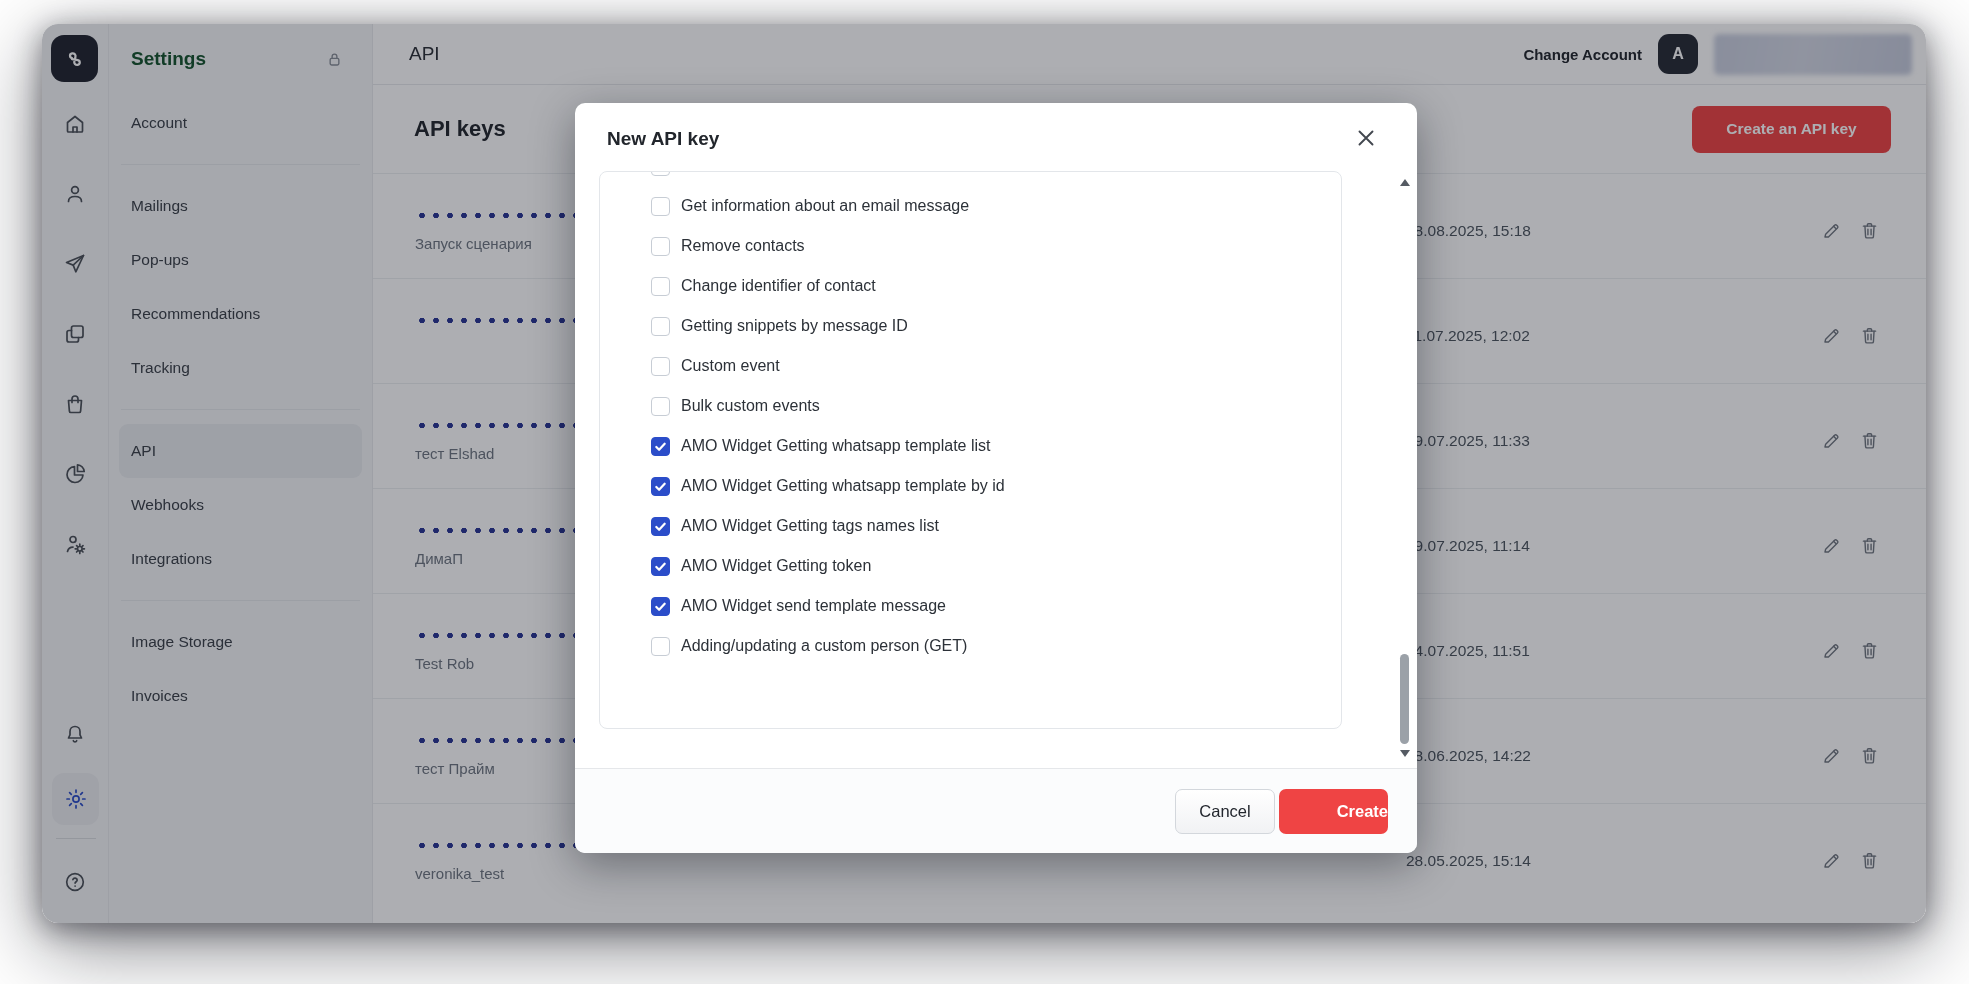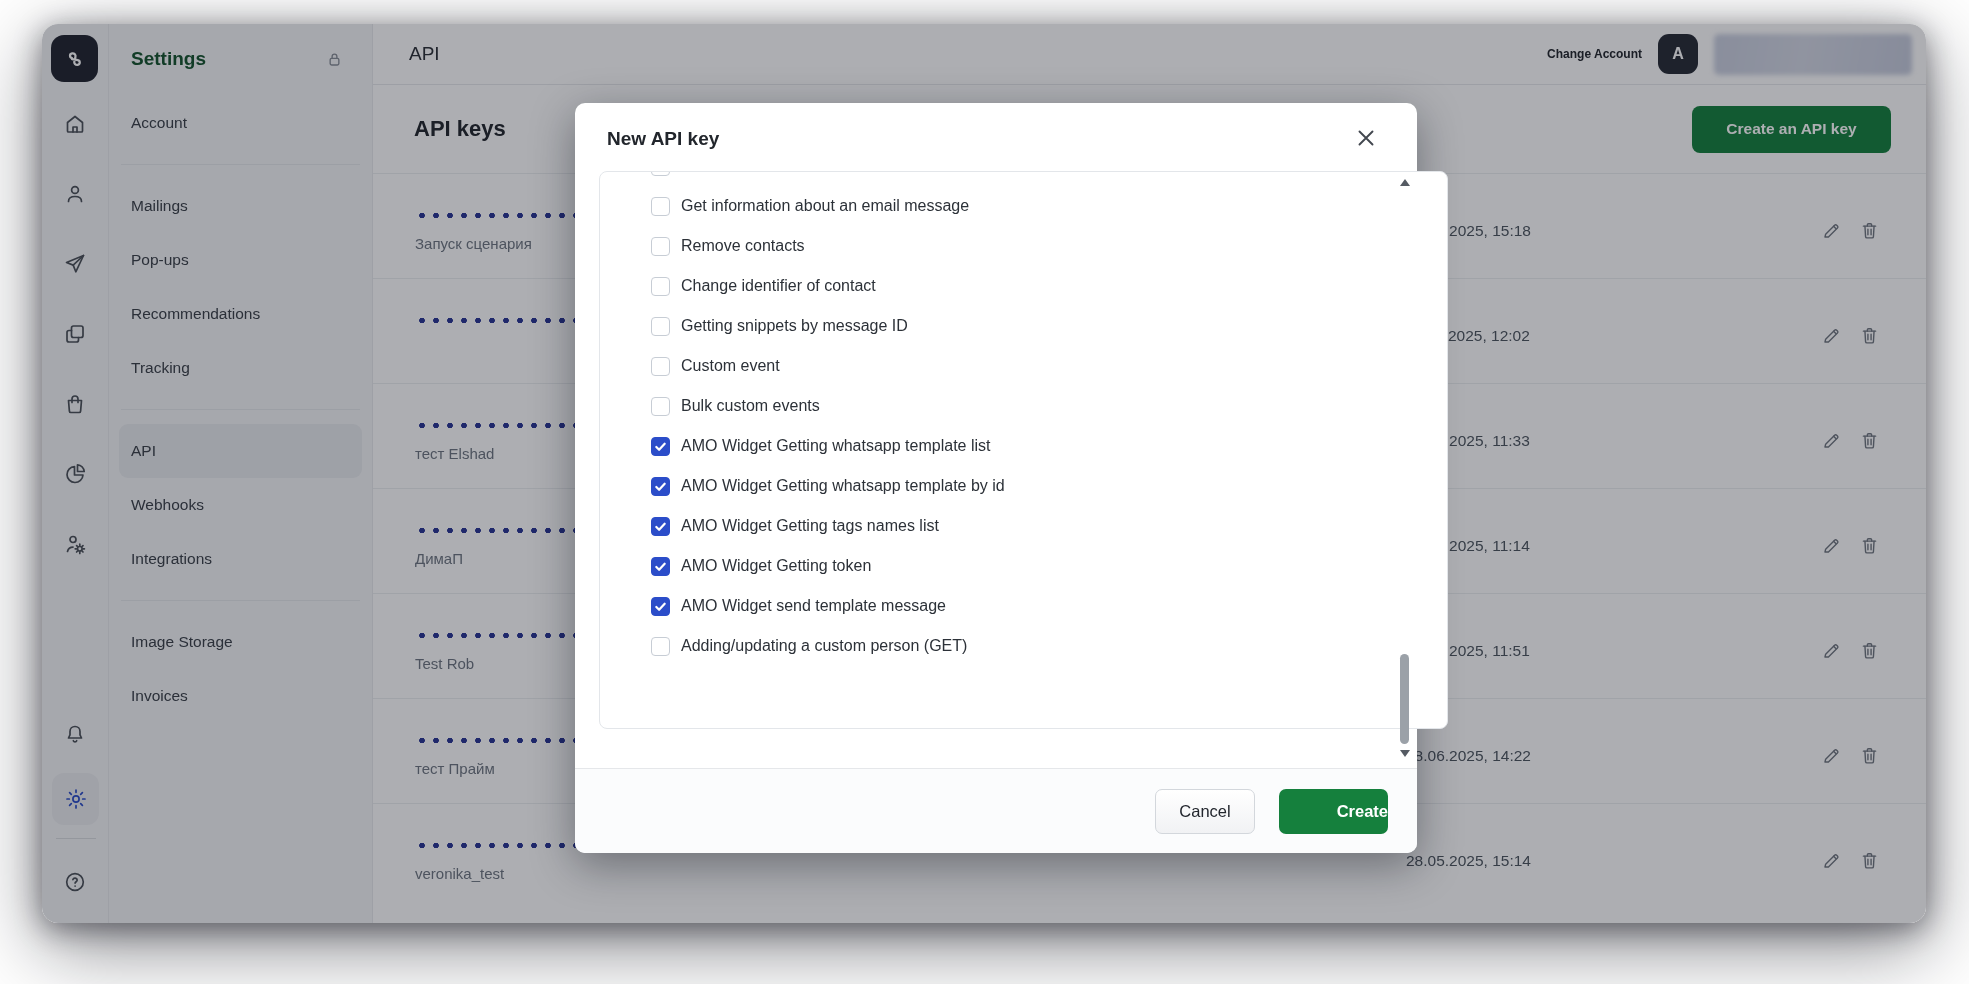--- a/index.html
+++ b/index.html
@@ -34,62 +34,62 @@
   .panel-items { padding:2px 10px 0 10px; }
   .pitem { height:54px; display:flex; align-items:center; padding-left:12px; font-size:15.5px; color:#3a4048; border-radius:9px; cursor:default; }
   .pitem.active { background:#e9ebee; }
   .pitem.divider { height:1px; background:#e6e8eb; margin:14px 2px; padding:0; border-radius:0; }
 
   
   .main { position:absolute; left:331px; top:0; right:0; bottom:0; background:#fff; z-index:1; }
   .topbar { height:61px; border-bottom:1px solid #e7e9ec; display:flex; align-items:center; padding-left:36px; }
   .tb-title { font-size:19px; color:#2b2f36; font-weight:500; }
   .tb-right { margin-left:auto; display:flex; align-items:center; gap:16px; padding-right:14px; }
-  .tb-change { font-size:12px; font-weight:700; color:#22262c;padding-left:43px; }
+  .tb-change { font-size:15px; font-weight:700; color:#22262c;padding-left:43px; }
   .avatar { width:40px; height:40px; border-radius:11px; background:#262b35; color:#fff; font-size:16px; font-weight:700; display:flex; align-items:center; justify-content:center; }
   .blurname { width:198px; height:41px; border-radius:5px; background:linear-gradient(100deg,#c9cfdf 0%,#d4d8e4 45%,#c5cbdc 100%); filter:blur(2.5px); }
 
   .content-head { height:88px; display:flex; align-items:center; justify-content:space-between; padding:0 35px 0 41px; }
   .ch-title { font-size:22px; font-weight:700; color:#22262c; }
-  .btn-primary { background:#15803d; color:#fff; border:none; border-radius:8px; font-family:inherit; cursor:pointer; }
+  .btn-primary { background:#ef4444; color:#fff; border:none; border-radius:8px; font-family:inherit; cursor:pointer; }
   .btn-primary.big { width:199px; height:47px; font-size:15.5px; font-weight:600; }
 
   .row { position:relative; height:105px; border-top:1px solid #eceef0; }
   .dots { position:absolute; left:42px; top:37px; width:238px; height:9px;
     background-image:radial-gradient(circle, #283593 2.6px, transparent 3px);
     background-size:14px 9px; background-repeat:repeat-x; background-position:0 50%; }
   .rname { position:absolute; left:42px; top:61px; font-size:15px; color:#6e7681; }
   .rdate { position:absolute; left:1033px; top:48px; font-size:15.5px; color:#4d565f; }
   .ricon-sm { position:absolute; top:46px; width:21px; height:21px; color:#707780; }
   .ricon-sm svg { width:21px; height:21px; }
   .ricon-sm.pencil { left:1448px; }
   .ricon-sm.trash { left:1486px; }
 
   
   .overlay { position:absolute; inset:0; background:rgba(16,19,28,0.34); z-index:50; }
   .modal { position:absolute; left:533px; top:79px; width:842px; height:750px; background:#fff; border-radius:10px; z-index:60; box-shadow:0 12px 44px rgba(10,14,24,.4); }
   .m-title { position:absolute; left:32px; top:25px; font-size:19px; font-weight:700; color:#22262c; }
   .m-close { position:absolute; left:779px; top:23px; width:24px; height:24px; color:#42474f; cursor:pointer; }
   .m-close svg { width:24px; height:24px; }
 
-  .listbox { position:absolute; left:24px; top:68px; width:849px; height:558px; border:1px solid #e3e6ea; border-radius:8px; overflow:hidden; background:#fff; }
+  .listbox { position:absolute; left:24px; top:68px; width:743px; height:558px; border:1px solid #e3e6ea; border-radius:8px; overflow:hidden; background:#fff; }
   .litems { margin-top:-26px; }
   .litem { height:40px; display:flex; align-items:center; padding-left:51px; }
   .cb { width:19px; height:19px; border:1.5px solid #c7cdd5; border-radius:4px; background:#fff; display:flex; align-items:center; justify-content:center; flex:0 0 auto; }
   .cb svg { width:13px; height:13px; display:none; }
   .cb.checked { background:#2b4dc9; border-color:#2b4dc9; }
   .cb.checked svg { display:block; }
   .clabel { margin-left:11px; font-size:16px; color:#2c3138; }
 
   .sb-up, .sb-down { position:absolute; left:825px; width:0; height:0; border-left:5px solid transparent; border-right:5px solid transparent; }
   .sb-up   { top:76px;  border-bottom:7px solid #555b63; }
   .sb-down { top:647px; border-top:7px solid #555b63; }
   .sb-thumb { position:absolute; left:825px; top:551px; width:9px; height:90px; background:#9ba1a8; border-radius:5px; }
 
-  .m-foot { position:absolute; left:0; right:0; bottom:0; height:85px; background:#fbfcfd; border-top:1px solid #e5e7ea; border-radius:0 0 10px 10px; display:flex; align-items:center; justify-content:flex-end; gap:24px; padding-right:29px; }
+  .m-foot { position:absolute; left:0; right:0; bottom:0; height:85px; background:#fbfcfd; border-top:1px solid #e5e7ea; border-radius:0 0 10px 10px; display:flex; align-items:center; justify-content:flex-end; gap:4px; padding-right:29px; }
   .btn-cancel { width:100px; height:45px; border-radius:7px; border:1px solid #d3d7dc; background:linear-gradient(#ffffff,#f1f2f4); color:#23272e; font-size:16.5px; font-family:inherit; cursor:pointer; }
   .m-foot .btn-primary { width:109px; height:45px; font-size:16.5px; font-weight:600; border-radius:7px;text-align:right; }
 </style>
 </head>
 <body>
 
 <div class="stage">
   <div class="window">
 
     <aside class="rail">

